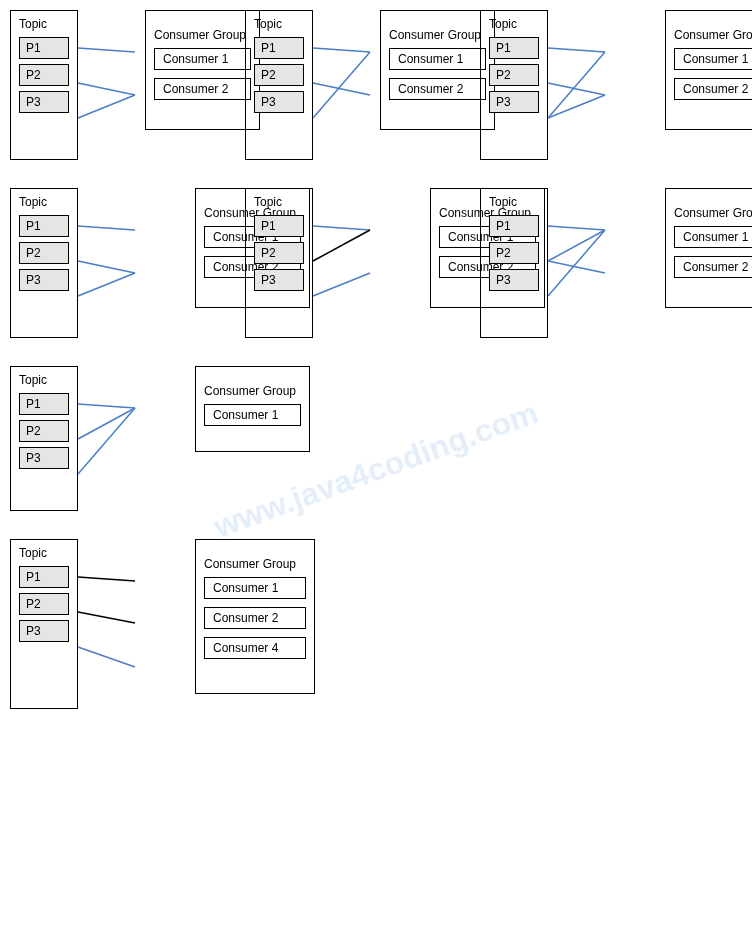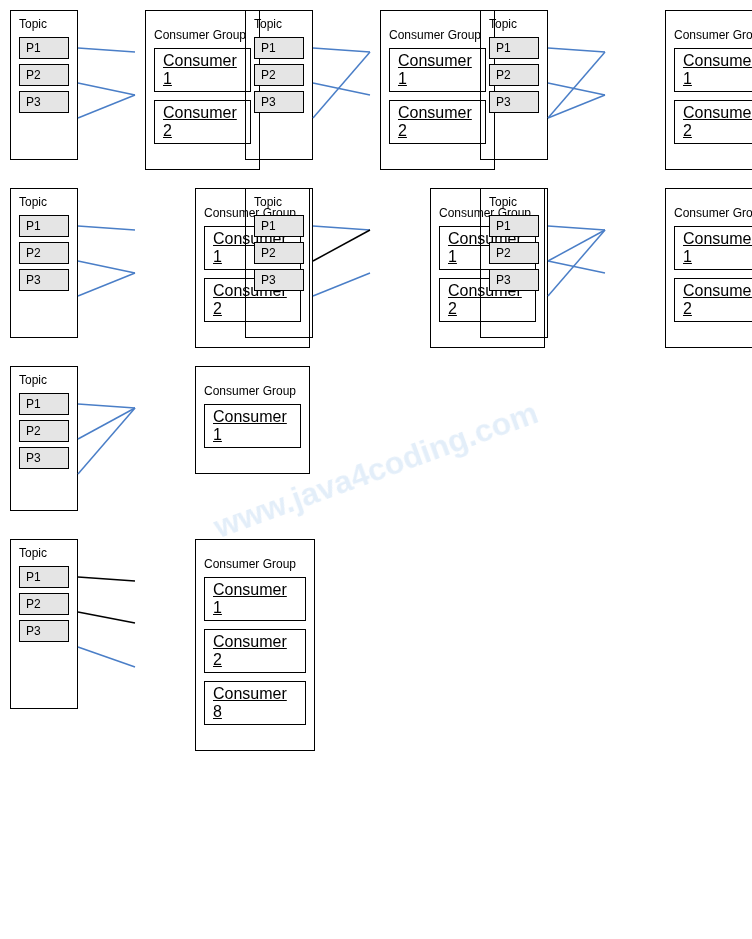--- a/index.html
+++ b/index.html
@@ -64,25 +64,24 @@
       padding: 17px 8px;
       min-width: 110px;
       margin-left: 60px;
       position: relative;
     }
 
     .consumer-box {
       border: 1.5px solid #000;
       padding: 3px 8px;
       margin-bottom: 8px;
-      font-size: 16px;
+      font-size: 12px;
       background: #fff;
       min-width: 90px;
       text-align: left;
-      text-decoration: underline;
     }
 
     .svg-overlay {
       position: absolute;
       top: 0;
       left: 0;
       pointer-events: none;
     }
 
     .diagram-wrapper {
@@ -263,21 +262,21 @@
     <div class="topic-box" style="width:68px; min-height:170px;">
       <div class="box-label">Topic</div>
       <div class="partition">P1</div>
       <div class="partition">P2</div>
       <div class="partition">P3</div>
     </div>
     <div class="consumer-group-box" style="width:120px; min-height:155px; position:absolute; left:125px; top:0;">
       <div class="box-label">Consumer Group</div>
       <div class="consumer-box">Consumer 1</div>
       <div class="consumer-box">Consumer 2</div>
-      <div class="consumer-box">Consumer 8</div>
+      <div class="consumer-box">Consumer 4</div>
     </div>
     <svg class="svg-overlay" width="230" height="185">
 
       <line x1="68" y1="38" x2="125" y2="42" stroke="#000" stroke-width="1.5"></line>
 
       <line x1="68" y1="73" x2="125" y2="84" stroke="#000" stroke-width="1.5"></line>
 
       <line x1="68" y1="108" x2="125" y2="128" stroke="#4a7ec7" stroke-width="1.5"></line>
     </svg>
   </div>

